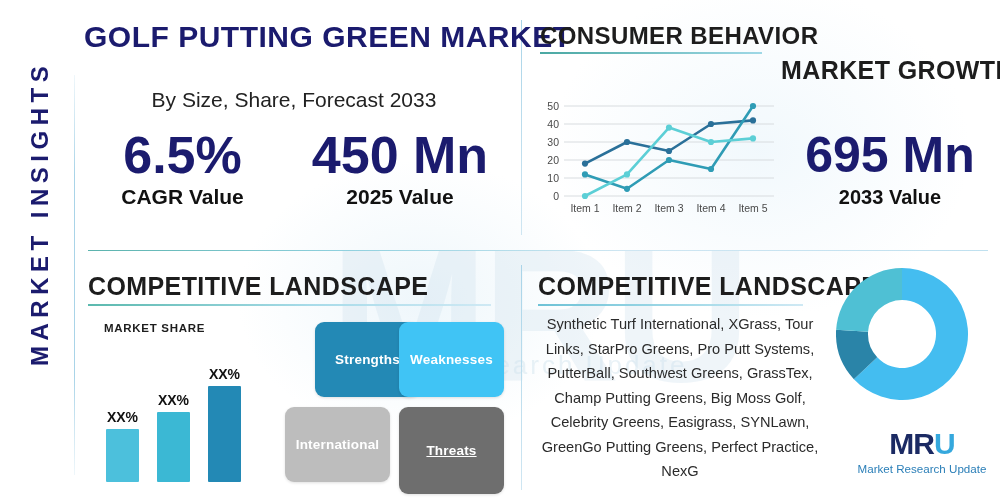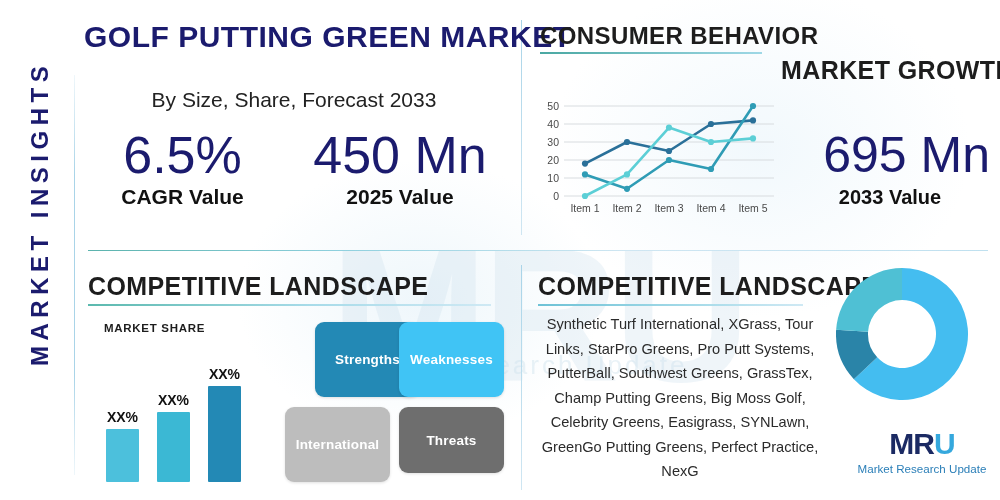--- a/index.html
+++ b/index.html
@@ -70,31 +70,31 @@
     white-space:nowrap;
   }
   .subtitle{
     position:absolute;left:84px;top:88px;width:420px;height:28px;
     color:#222;font-size:21px;text-align:center;white-space:nowrap;
   }
 
   
   .kpi{position:absolute;text-align:center;}
   .kpi .val{
-    color:#1b1b6e;font-weight:normal;font-size:52px;line-height:58px;
+    color:#1b1b6e;font-weight:bold;font-size:52px;line-height:58px;
     white-space:nowrap;
   }
   .kpi .lab{
     color:#111;font-weight:bold;font-size:21px;line-height:26px;
     white-space:nowrap;
   }
   #kpi-cagr{left:95px;top:126px;width:175px;}
   #kpi-2026{left:300px;top:126px;width:200px;}
   #kpi-2033{left:790px;top:126px;width:200px;}
-  #kpi-2033 .val{font-size:50px;text-align:right;}
+  #kpi-2033 .val{font-size:50px;}
   #kpi-2033 .lab{font-size:20px;}
 
   
   .sec-head{
     position:absolute;color:#1d1d1d;font-weight:bold;
     letter-spacing:.4px;white-space:nowrap;
   }
   .sec-underline{position:absolute;height:2px;}
 
   #head-consumer{left:540px;top:22px;font-size:24px;}
@@ -252,21 +252,21 @@
         <div class="bar-lab" style="left: 53px; top: 70.1739px; width: 49px; position: absolute;">XX%</div>
         <div class="bar-rect" style="left: 112px; top: 64.3478px; width: 33px; height: 95.6522px; background: rgb(35, 137, 181); position: absolute;"></div>
         <div class="bar-lab" style="left: 104px; top: 44.3478px; width: 49px; position: absolute;">XX%</div>
       </div>
   </div>
 
   <div id="swot">
     <div class="swot-box" style="left:0;top:0;width:105px;height:75px;background:#2389b5;margin-left:30px;">Strengths</div>
     <div class="swot-box" style="left:114px;top:0;width:105px;height:75px;background:#40c4f5;">Weaknesses</div>
     <div class="swot-box" style="left:0;top:85px;width:105px;height:75px;background:#bdbdbd;">International</div>
-    <div class="swot-box" style="left:114px;top:85px;width:105px;height:66px;background:#6e6e6e;">Threats</div>
+    <div class="swot-box" style="left:114px;top:85px;width:105px;height:87px;background:#6e6e6e;text-decoration:underline;">Threats</div>
   </div>
 
   <div id="companies">Synthetic Turf International, XGrass, Tour Links, StarPro Greens, Pro Putt Systems, PutterBall, Southwest Greens, GrassTex, Champ Putting Greens, Big Moss Golf, Celebrity Greens, Easigrass, SYNLawn, GreenGo Putting Greens, Perfect Practice, NexG</div>
 
   <svg id="donut" viewBox="0 0 132 132">
     <g id="donut-slices">
         <path d="M66 0 A66 66 0 1 1 17.88807059018685 111.18010899129347 L41.21506666767202 89.27460160157543 A34 34 0 1 0 66 32 Z" fill="#44bdf0"></path>
         <path d="M17.88807059018685 111.18010899129347 A66 66 0 0 1 0.13023592373407666 61.85582571106535 L32.06709123343877 63.86512233600336 A34 34 0 0 0 41.21506666767202 89.27460160157543 Z" fill="#2a84a8"></path>
         <path d="M0.13023592373407666 61.85582571106535 A66 66 0 0 1 65.99999999999999 0 L66 32 A34 34 0 0 0 32.06709123343877 63.86512233600336 Z" fill="#4fc0d4"></path>
       </g>

